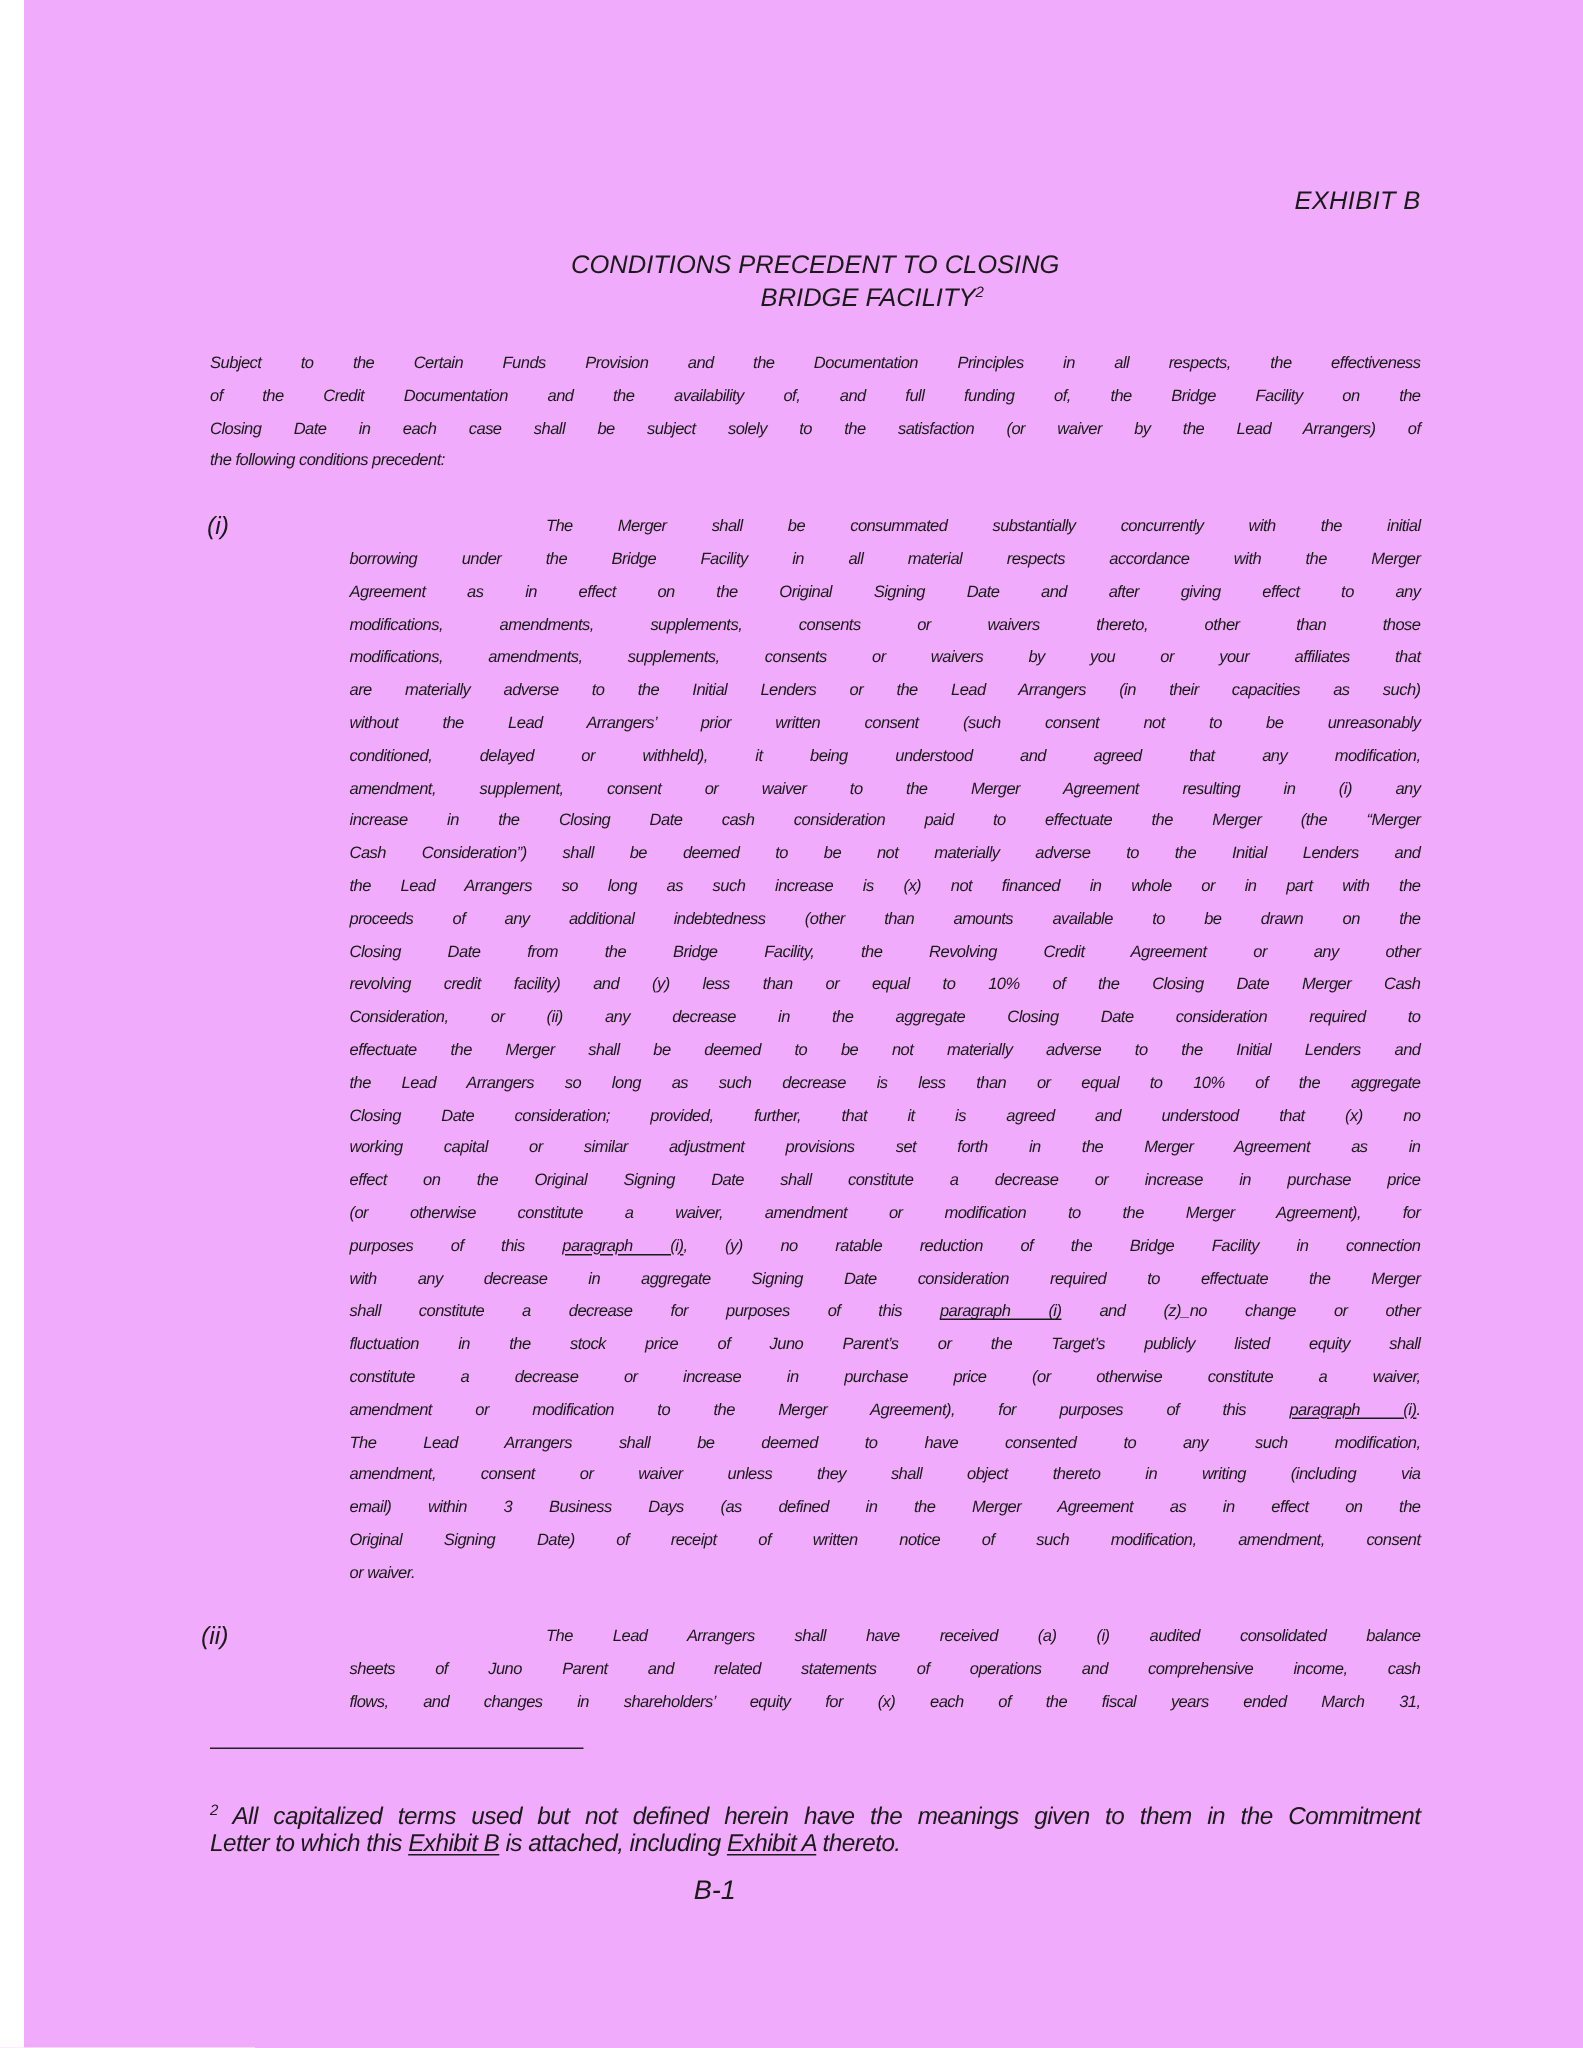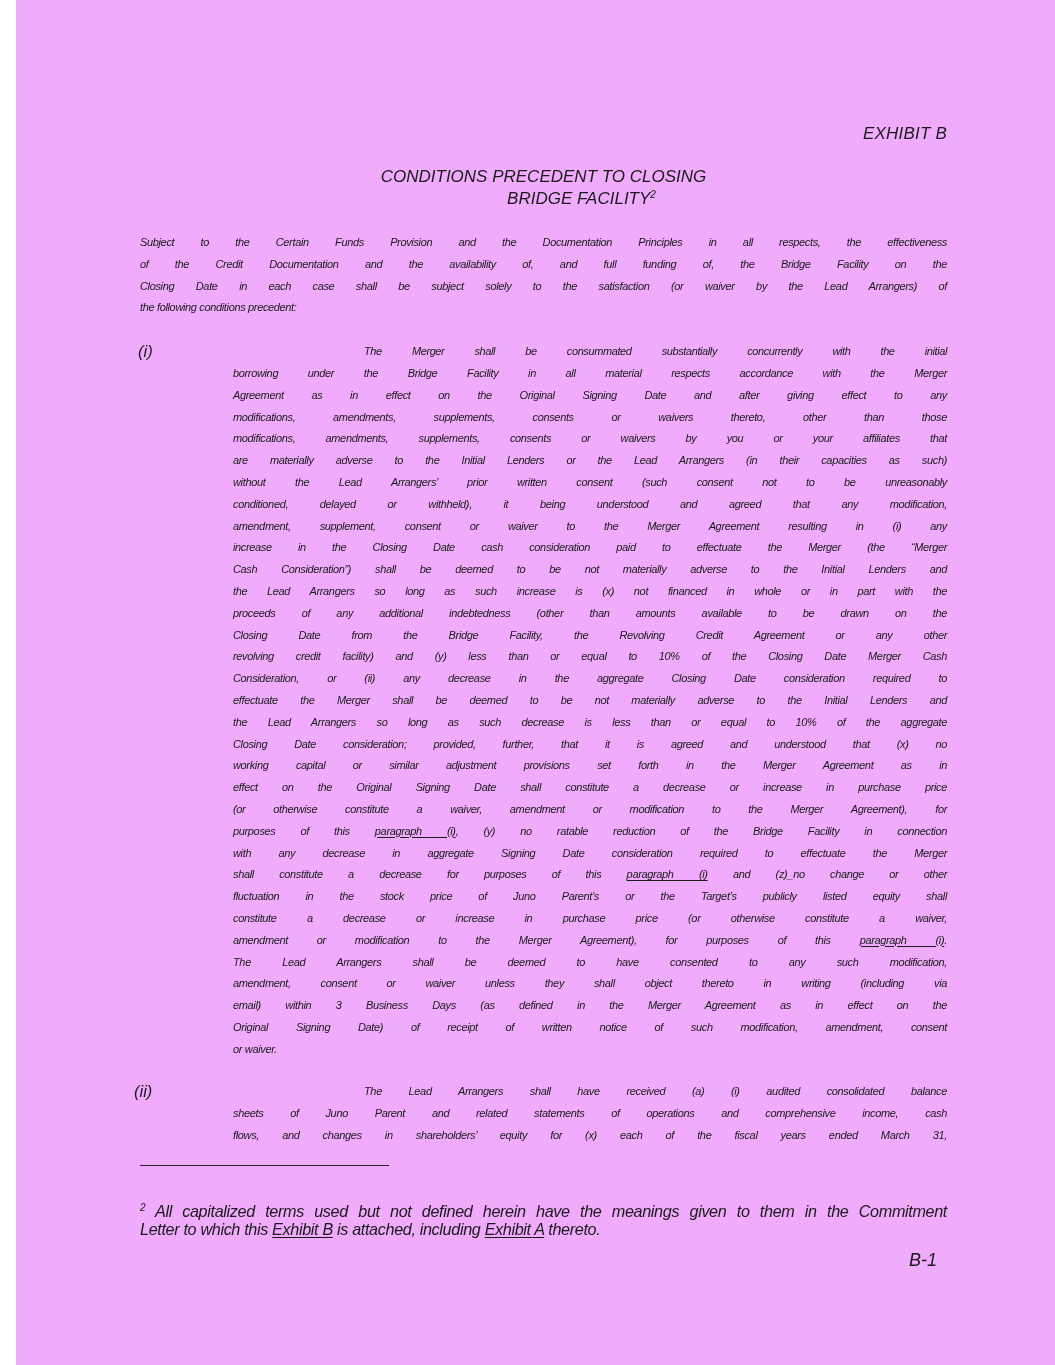--- a/index.html
+++ b/index.html
@@ -12,21 +12,21 @@
   .title sup, .fn sup { font-size: 10px; vertical-align: 6px; }
   .para { position: absolute; left: 124px; width: 807px; font-size: 11px; line-height: 21.8px;
           text-align: justify; text-align-last: left; letter-spacing: -0.35px; }
   .line { display: block; text-align: justify; text-align-last: justify; height: 21.8px; white-space: normal; }
   .line.last { text-align-last: left; }
   .item-num { position: absolute; left: 122px; font-size: 16.5px; }
   .first-line { position: absolute; left: 348px; width: 583px; font-size: 11px; letter-spacing: -0.4px; }
   u { text-decoration: underline; text-underline-offset: 2px; }
   .fn-rule { position: absolute; left: 124px; top: 1165px; width: 249px; height: 1px; background: #222; }
   .fn { position: absolute; left: 124px; top: 1177px; width: 807px; font-size: 16.2px; line-height: 21.8px; letter-spacing: -0.35px; margin-top: 20px; }
-  .pagenum { position: absolute; left: 0; width: 921px; top: 1250px; text-align: right; font-size: 18px; }
+  .pagenum { position: absolute; left: 0; width: 921px; top: 1250px; text-align: center; font-size: 18px; }
 </style>
 </head>
 <body>
 
 <div class="page">
 
   <div class="exhibit">EXHIBIT B</div>
 
   <div class="title" style="top:167px;">CONDITIONS PRECEDENT TO CLOSING</div>
   <div class="title" style="top:189px;margin-left:38px;"><span>BRIDGE FACILITY</span><sup>2</sup></div>

